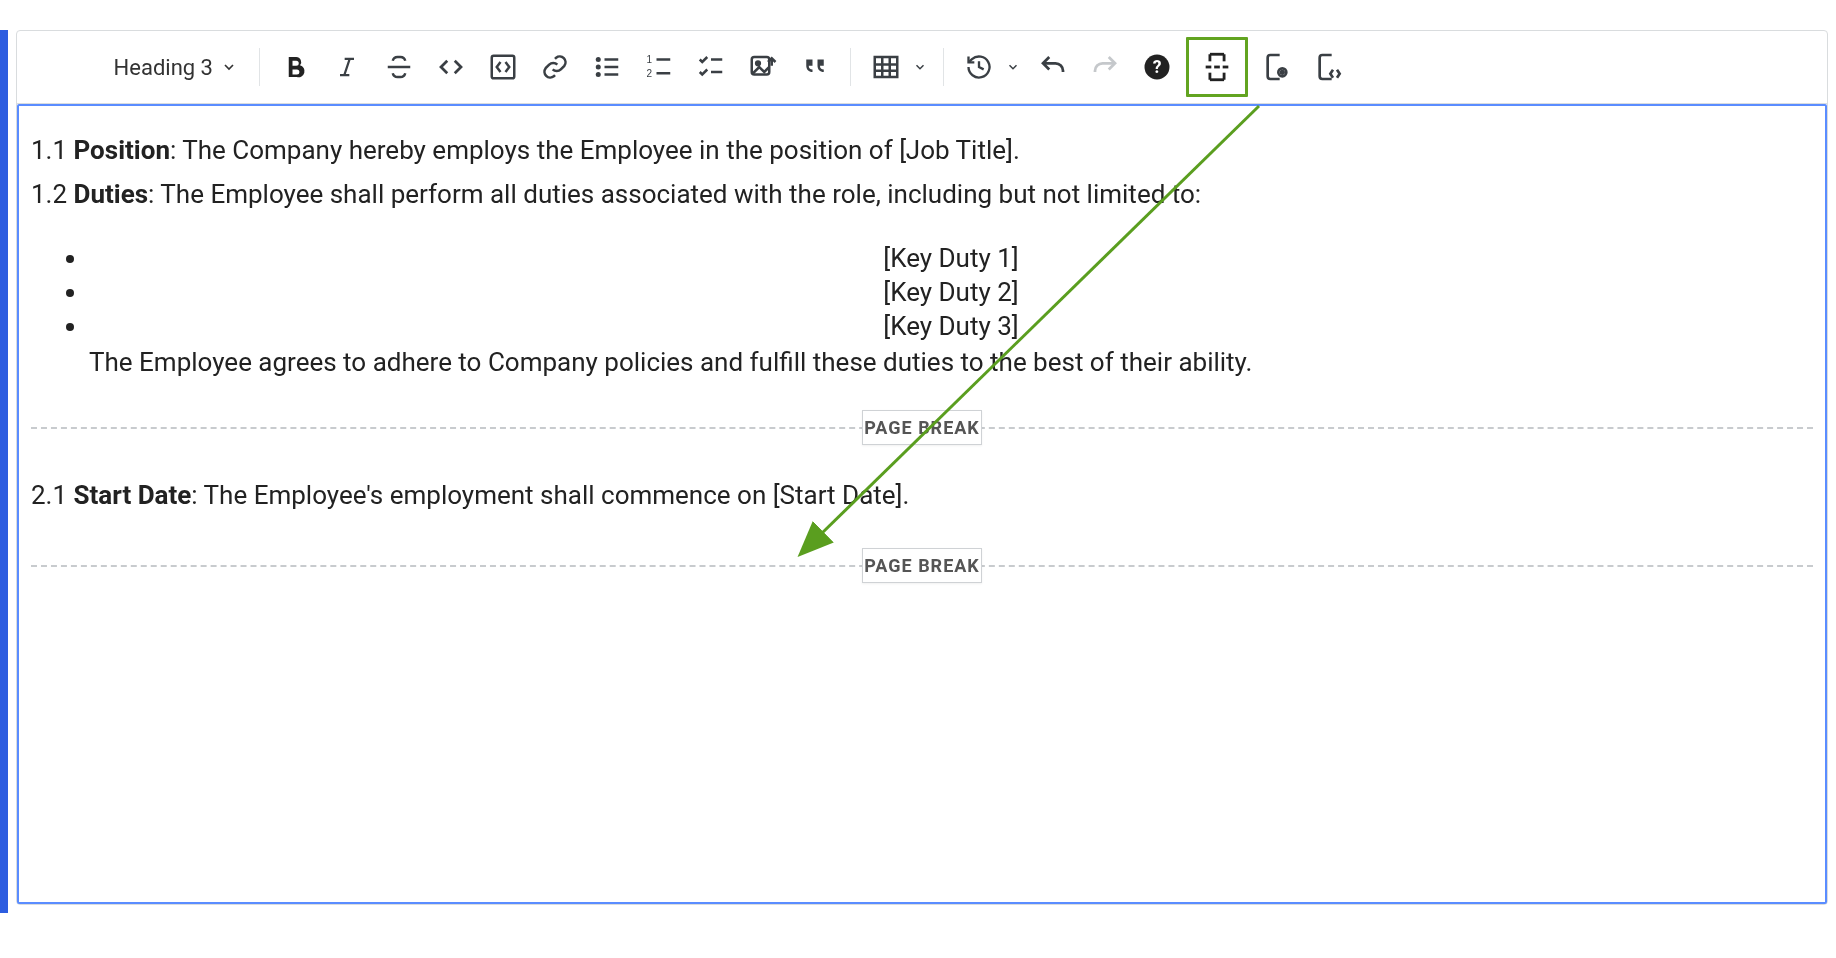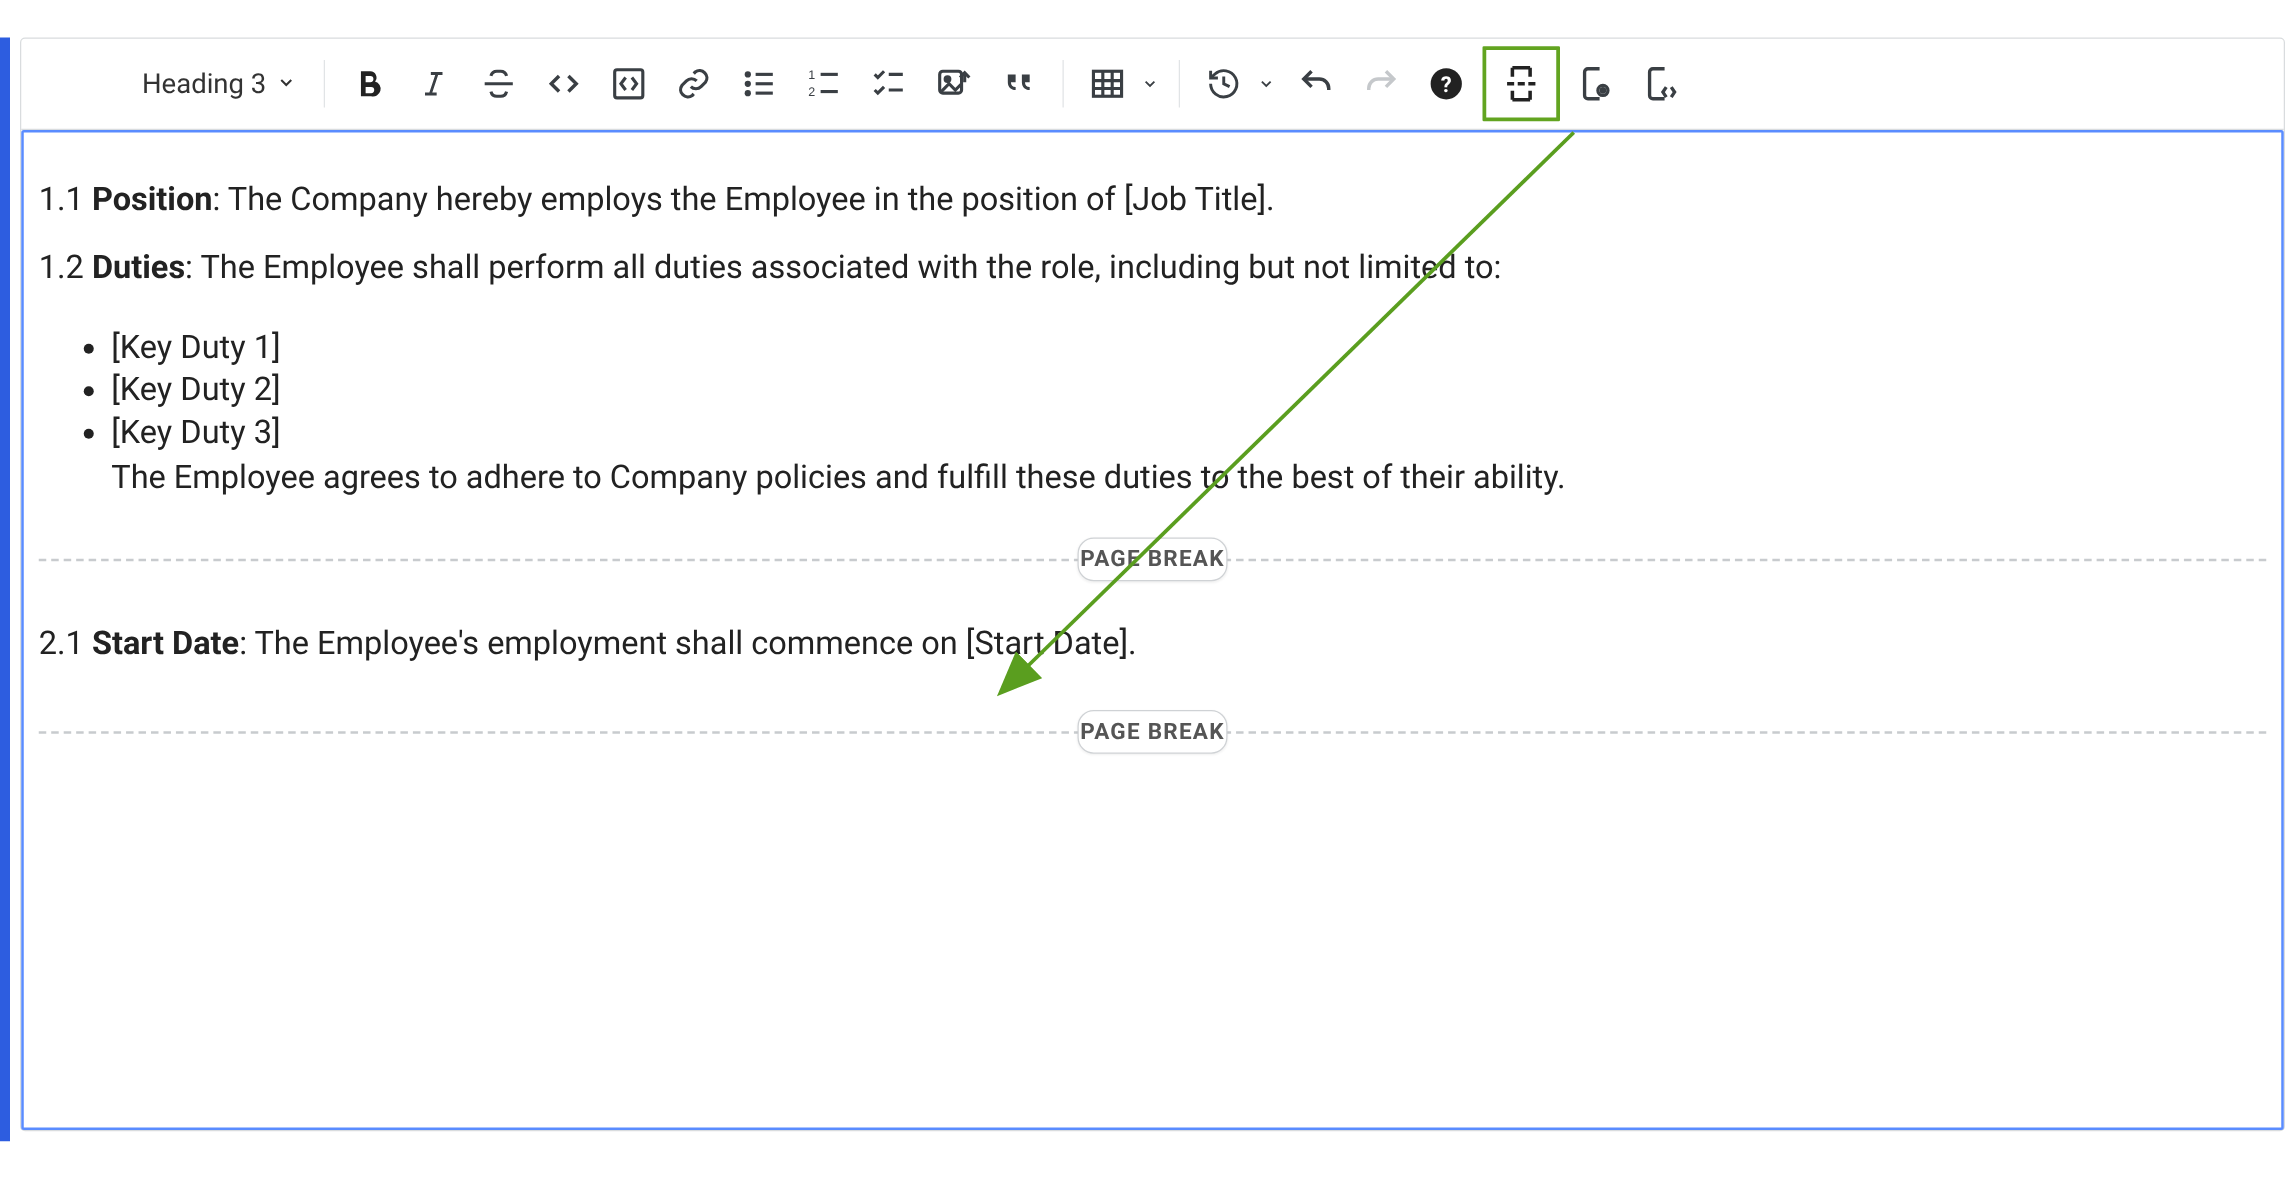--- a/index.html
+++ b/index.html
@@ -91,30 +91,31 @@
     font-size: 26px;
     color: #222;
     position: relative;
   }
   h2.section {
     font-size: 38px;
     font-weight: 700;
     margin: 18px 0 14px 0;
     letter-spacing: -0.5px;
   }
-  .para { margin: 16px 0; line-height: 1.45; }
+  .para { margin: 6px 0; line-height: 1.45; }
   .para .num { font-weight: 400; }
   .para .lbl { font-weight: 700; }
   ul.duties {
     margin: 30px 0 6px 30px;
     padding-left: 28px;
   }
   ul.duties li {
     margin: 4px 0;
     font-size: 26px;
+    text-align: center;
   }
   .duty-note {
     margin-left: 58px;
     margin-top: 6px;
   }
   .pagebreak-wrap {
     position: relative;
     margin: 34px 0;
     height: 32px;
     display: flex;
@@ -126,21 +127,21 @@
     left: 0; right: 0;
     top: 50%;
     border-top: 2px dashed #c8cbce;
     z-index: 0;
   }
   .pagebreak-pill {
     position: relative;
     z-index: 1;
     background: #fff;
     border: 1px solid #cfd2d5;
-    border-radius: 13px;
+    border-radius: 0;
     padding: 6px 1px;
     font-size: 18px;
     font-weight: 700;
     letter-spacing: 1px;
     color: #555;
     box-shadow: 0 1px 2px rgba(0,0,0,.06);
   }
   
   .arrow-overlay {
     position: absolute;

